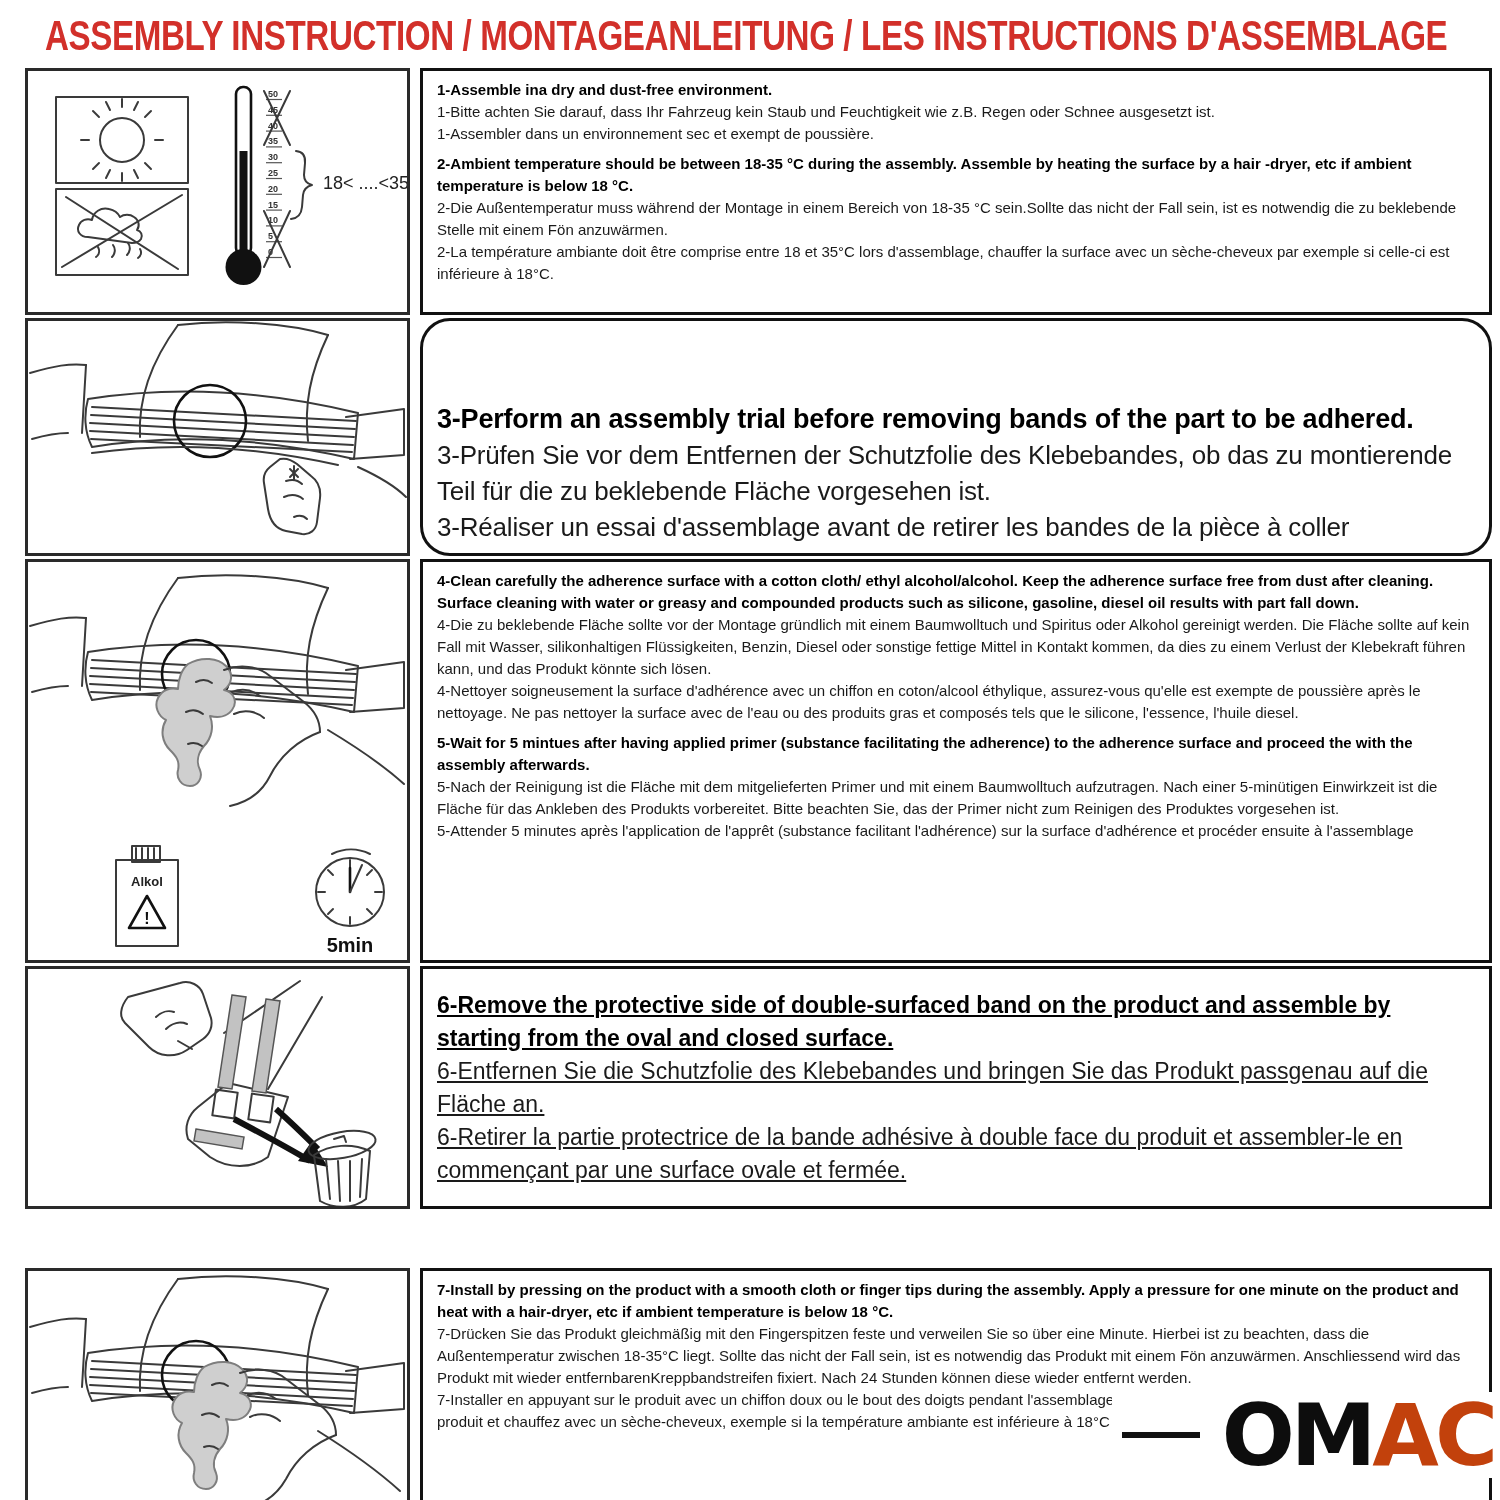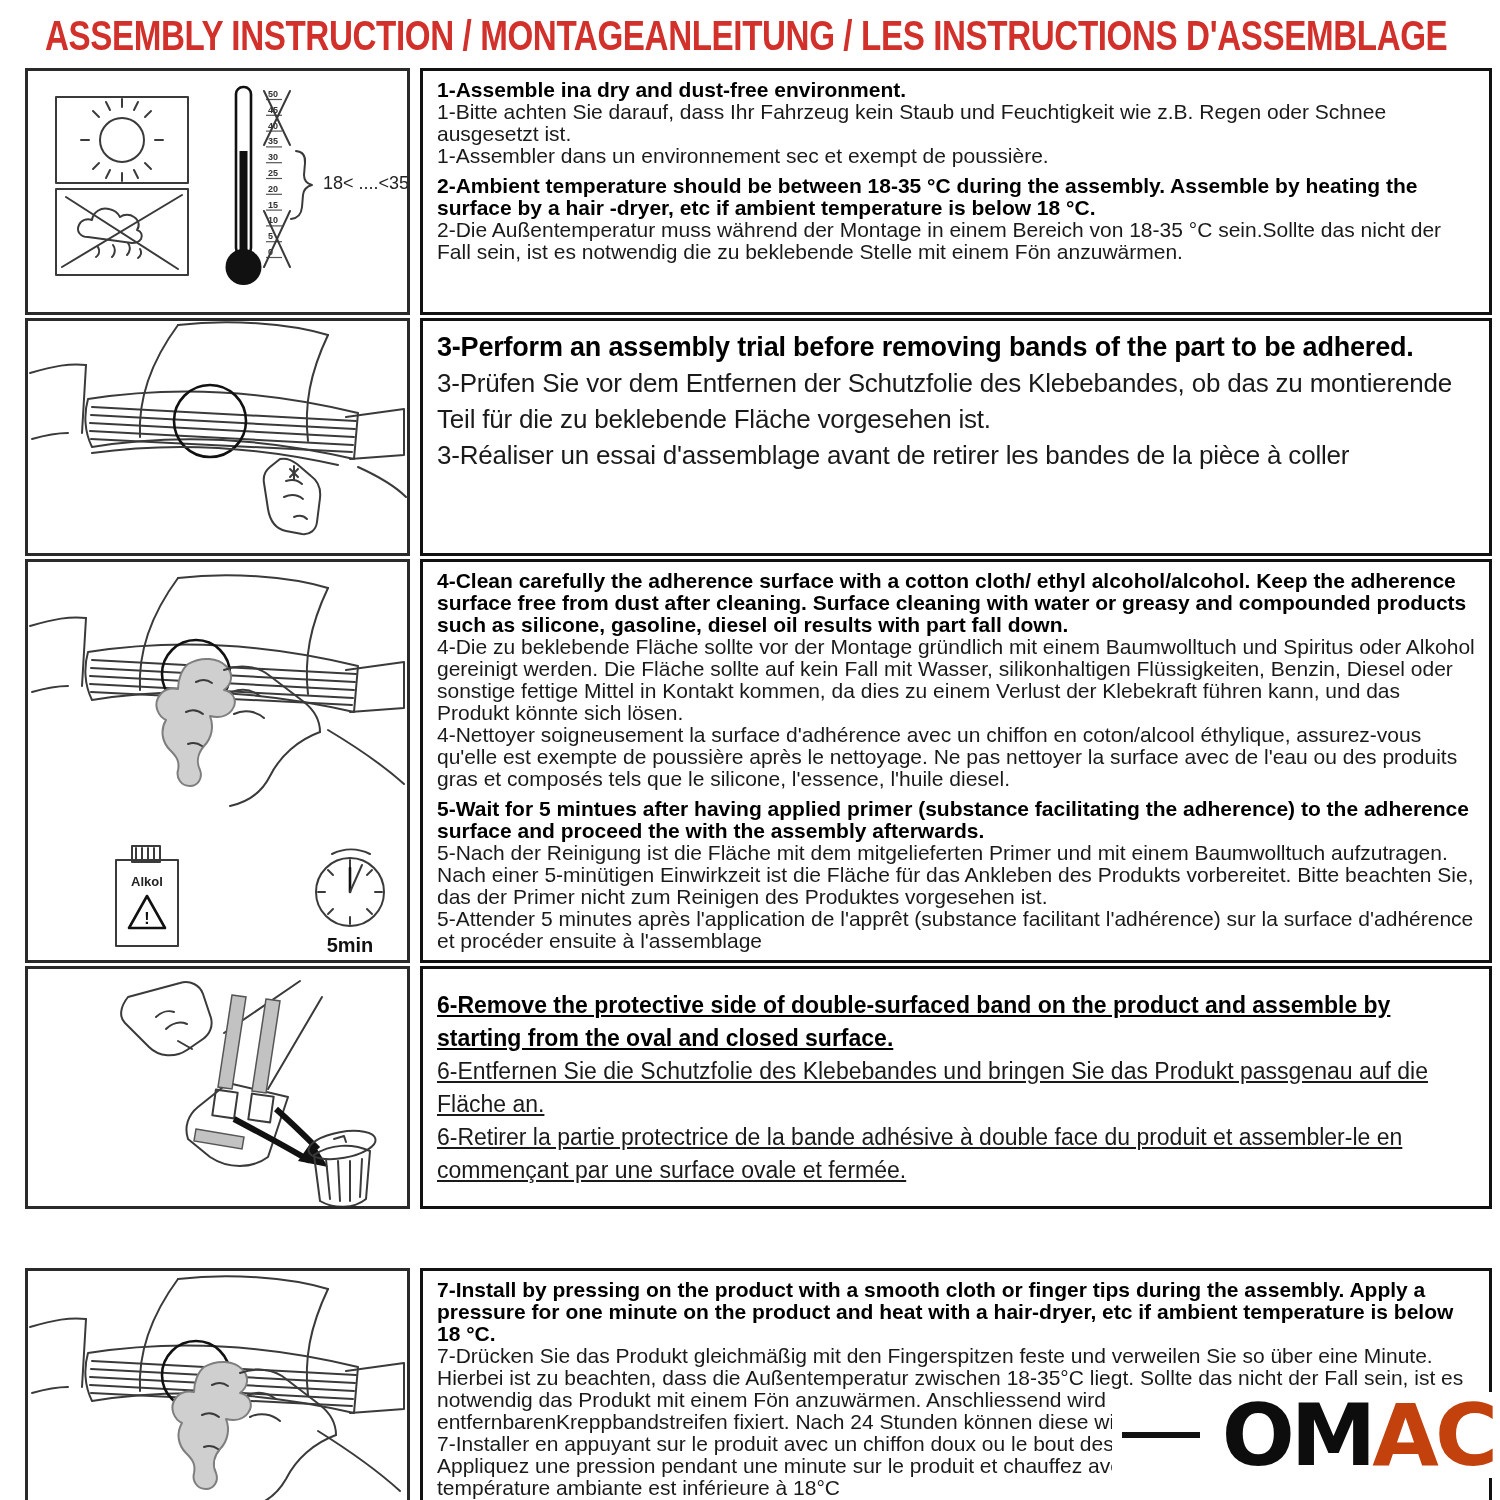--- a/index.html
+++ b/index.html
@@ -14,25 +14,25 @@
   .illu-box { position:absolute; left:25px; width:385px; border:3px solid #2a2a2a;
               background:#fff; overflow:hidden; }
   .text-box { position:absolute; left:420px; width:1072px; border:3px solid #111;
               background:#fff; overflow:hidden; padding:8px 14px; }
   .r1 { top:68px;   height:247px; }
   .r2 { top:318px;  height:238px; }
   .r3 { top:559px;  height:404px; }
   .r4 { top:966px;  height:243px; }
   .r5 { top:1268px; height:236px; }
 
-  .text-box .para { font-size:21px; line-height:22px; }
+  .text-box .para { font-size:15px; line-height:22px; }
   .text-box .para.bold { font-weight:700; color:#000; }
   .text-box .para.gap { margin-top:8px; }
 
-  .text-box.big { display:flex; flex-direction:column; justify-content:flex-start; }
+  .text-box.big { display:flex; flex-direction:column; justify-content:flex-end;border-radius:30px; }
   .text-box.big .para { font-size:26px; line-height:36px; letter-spacing:-0.2px; }
   .text-box.big .para.bold { font-size:27px; }
   .text-box.mid { display:flex; flex-direction:column; justify-content:center; }
   .text-box.mid .para { font-size:23px; line-height:33px;text-decoration:underline; }
 
   svg { display:block; }
   .ln   { fill:none; stroke:#3a3a3a; stroke-width:2; stroke-linecap:round; stroke-linejoin:round; }
   .lnk  { fill:none; stroke:#111;     stroke-width:2.6; stroke-linecap:round; stroke-linejoin:round; }
   .fillb{ fill:#111; stroke:none; }
   .cloth{ fill:#cfcfcf; stroke:#7e7e7e; stroke-width:2; stroke-linejoin:round; }
@@ -131,20 +131,21 @@
       </g>
     </svg>
   </div>
   <div class="text-box r1">
     <div>
         <div class="para bold">1-Assemble ina dry and dust-free environment.</div>
         <div class="para">1-Bitte achten Sie darauf, dass Ihr Fahrzeug kein Staub und Feuchtigkeit wie z.B. Regen oder Schnee ausgesetzt ist.</div>
         <div class="para">1-Assembler dans un environnement sec et exempt de poussière.</div>
         <div class="para bold gap">2-Ambient temperature should be between 18-35 °C  during the assembly. Assemble by heating the surface by a hair -dryer, etc if ambient temperature is below 18 °C.</div>
         <div class="para">2-Die Außentemperatur muss während der Montage in einem Bereich von 18-35 °C  sein.Sollte das nicht der Fall sein, ist es notwendig die zu beklebende Stelle mit einem Fön anzuwärmen.</div>
+        <div class="para">2-La température ambiante doit être comprise entre 18 et 35°C lors d'assemblage, chauffer la surface avec un sèche-cheveux par exemple si celle-ci est inférieure à 18°C.</div>
       </div>
   </div>
 
   <div class="illu-box r2">
     <svg width="379" height="232" viewBox="0 0 379 232">
       <g class="ln">
         <path d="M2,52 C 26,45 42,42 58,44"></path>
         <path d="M4,118 C 18,114 30,112 40,112"></path>
         <path d="M58,44 L54,112"></path>
         <path d="M150,4 C 122,42 110,78 112,116"></path>

